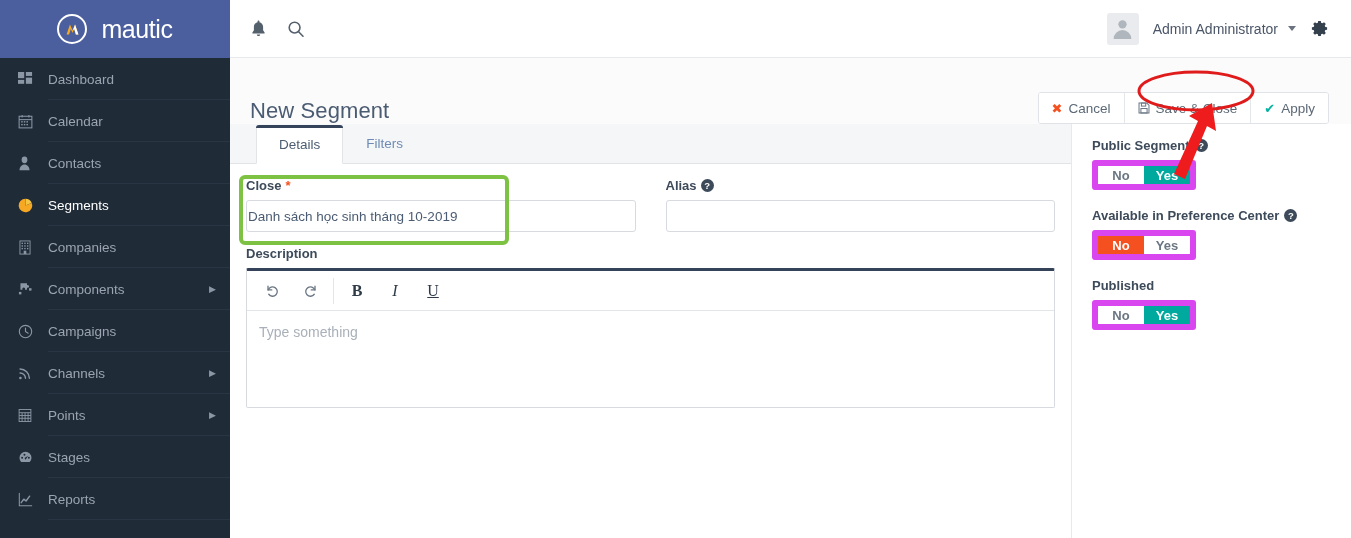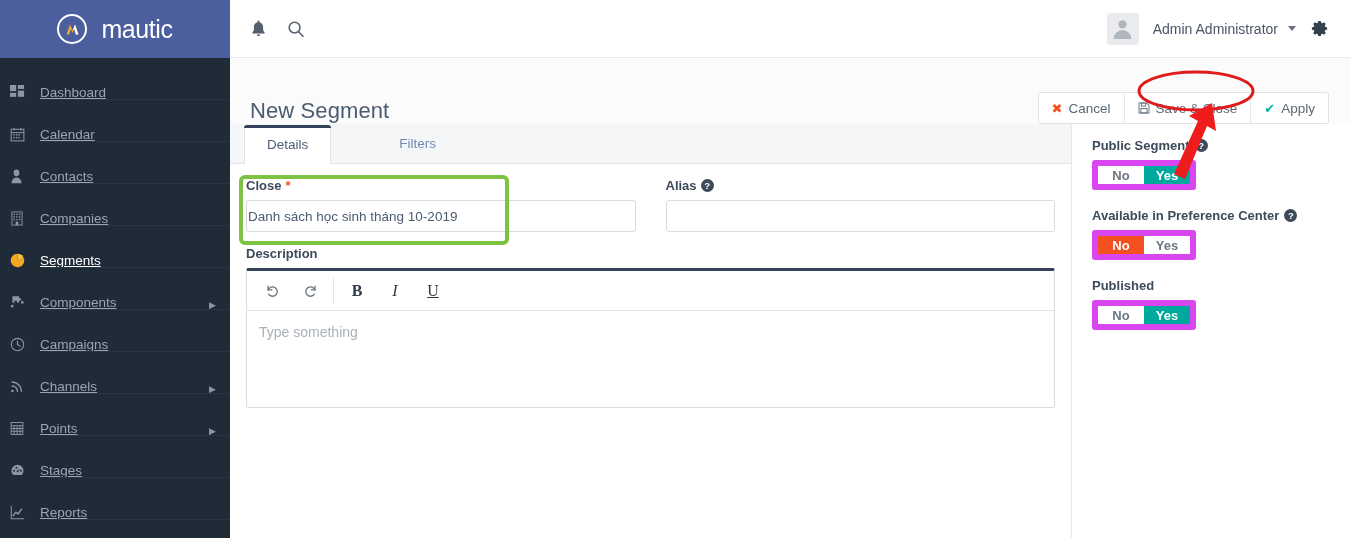--- a/index.html
+++ b/index.html
@@ -34,26 +34,25 @@
   .brand-mark svg { display: block; }
   .brand-text {
     color: #ffffff; font-size: 25px; letter-spacing: -0.4px;
     font-weight: 400; line-height: 1;
   }
 
   .nav { padding: 0; margin: 0; list-style: none; }
   .nav-item {
     position: relative;
     height: 42px;
-    display: flex; align-items: flex-end;
-    padding-left: 10px; padding-right: 14px;
+    display: flex; align-items: center;
+    padding-left: 18px; padding-right: 14px;
     color: #9aa5b1;
     font-size: 13.5px;
     cursor: pointer;
-    text-decoration: underline;
   }
   .nav-item:after {
     content: ""; position: absolute; left: 48px; right: 0; bottom: 0;
     height: 1px; background: #2a3543;
   }
   .nav-item.active { color: #ffffff; }
   .nav-icon {
     width: 30px; min-width: 30px;
     display: flex; align-items: center; justify-content: flex-start;
     color: #8b97a4;
@@ -123,22 +122,21 @@
   .ic-save { color: #6b7683; font-size: 13px; line-height: 1; display:flex; }
   .ic-check { color: #00b3a1; font-size: 13px; line-height: 1; }
 
   
   .tabs {
     position: absolute; left: 230px; top: 124px;
     width: 841px; height: 40px;
     background: #f5f6f7;
     border-bottom: 1px solid #e2e5e8;
     display: flex; align-items: flex-end;
-    padding-left: 14px;
-    gap: 45px;
+    padding-left: 26px;
   }
   .tab {
     padding: 0 22px; height: 39px;
     display: flex; align-items: center;
     font-size: 13.5px; color: #6f8bb5; cursor: pointer;
     border: 1px solid transparent;
     position: relative;
   }
   .tab.active {
     background: #ffffff;
@@ -298,49 +296,49 @@
           <span class="nav-label">Calendar</span>
         </li>
         <li class="nav-item">
           <span class="nav-icon">
             <svg width="13" height="15" viewBox="0 0 14 16" fill="currentColor">
               <ellipse cx="7" cy="4" rx="3.1" ry="3.6"></ellipse>
               <path d="M1.6 15.4c0-3.6 2.4-6.4 5.4-6.4s5.4 2.8 5.4 6.4z"></path>
             </svg>
           </span>
           <span class="nav-label">Contacts</span>
+        </li>
+        <li class="nav-item active">
+          <span class="nav-icon">
+            <svg width="15" height="15" viewBox="0 0 16 16">
+              <path d="M8 8 V0.8 A7.2 7.2 0 0 1 14.6 5.2 Z" fill="#f5c542"></path>
+              <path d="M8 8 L14.6 5.2 A7.2 7.2 0 1 1 8 0.8 Z" fill="#f7a823"></path>
+            </svg>
+          </span>
+          <span class="nav-label">Segments</span>
         </li>
         <li class="nav-item">
           <span class="nav-icon">
             <svg width="14" height="15" viewBox="0 0 14 16" fill="none" stroke="currentColor" stroke-width="1">
               <rect x="1.6" y="1" width="10.8" height="14"></rect>
               <g fill="currentColor" stroke="none">
                 <rect x="3.3" y="2.8" width="1.5" height="1.5"></rect>
                 <rect x="6.2" y="2.8" width="1.5" height="1.5"></rect>
                 <rect x="9.1" y="2.8" width="1.5" height="1.5"></rect>
                 <rect x="3.3" y="5.6" width="1.5" height="1.5"></rect>
                 <rect x="6.2" y="5.6" width="1.5" height="1.5"></rect>
                 <rect x="9.1" y="5.6" width="1.5" height="1.5"></rect>
                 <rect x="3.3" y="8.4" width="1.5" height="1.5"></rect>
                 <rect x="6.2" y="8.4" width="1.5" height="1.5"></rect>
                 <rect x="9.1" y="8.4" width="1.5" height="1.5"></rect>
                 <rect x="5.6" y="11.4" width="2.8" height="3.6"></rect>
               </g>
             </svg>
           </span>
           <span class="nav-label">Companies</span>
-        </li>
-        <li class="nav-item active">
-          <span class="nav-icon">
-            <svg width="15" height="15" viewBox="0 0 16 16">
-              <path d="M8 8 V0.8 A7.2 7.2 0 0 1 14.6 5.2 Z" fill="#f5c542"></path>
-              <path d="M8 8 L14.6 5.2 A7.2 7.2 0 1 1 8 0.8 Z" fill="#f7a823"></path>
-            </svg>
-          </span>
-          <span class="nav-label">Segments</span>
         </li>
         <li class="nav-item">
           <span class="nav-icon">
             <svg width="15" height="15" viewBox="0 0 16 16" fill="currentColor">
               <path d="M6.4 1.2h3.2v2.2a1.5 1.5 0 1 1 0 2.6v2.2H7.4a1.5 1.5 0 1 0-2.6 0H2.6V1.2z"></path>
               <rect x="11.8" y="6.6" width="2.6" height="2.6"></rect>
               <rect x="1" y="10.6" width="2.6" height="2.6"></rect>
             </svg>
           </span>
           <span class="nav-label">Components</span>

